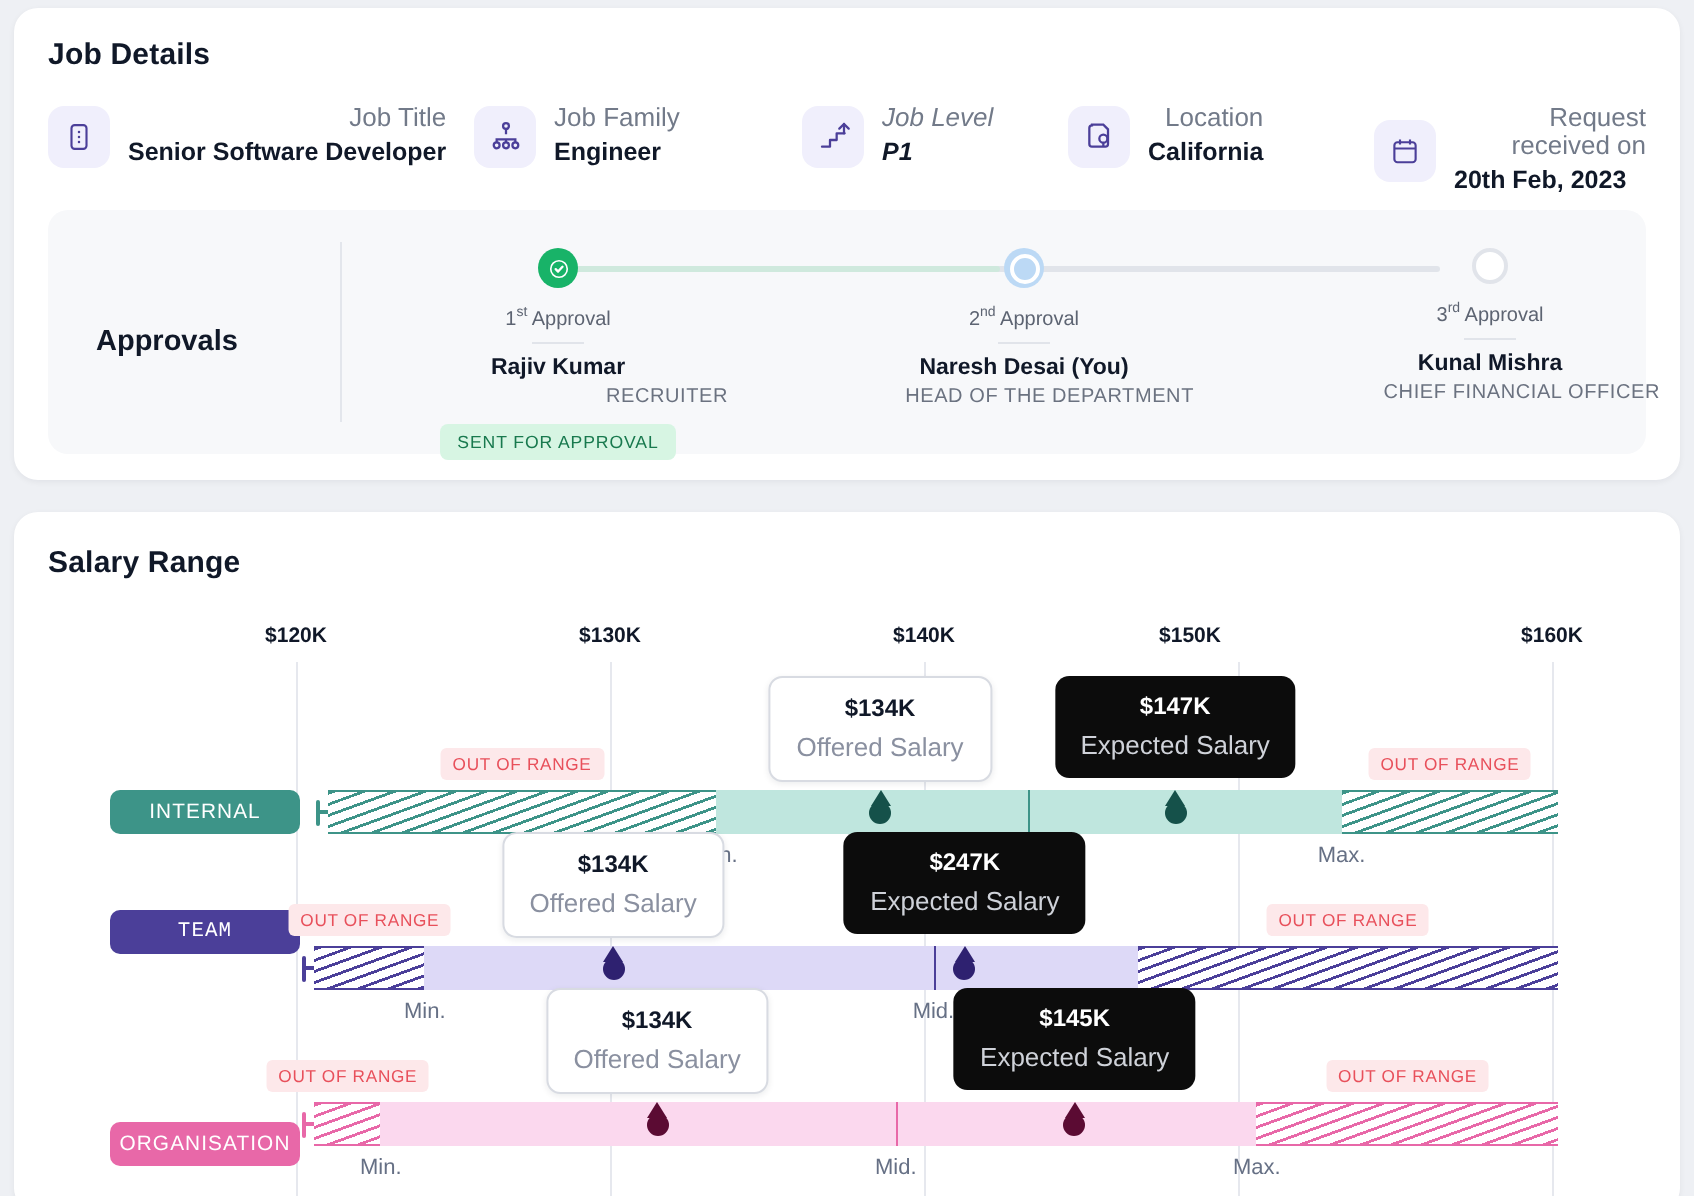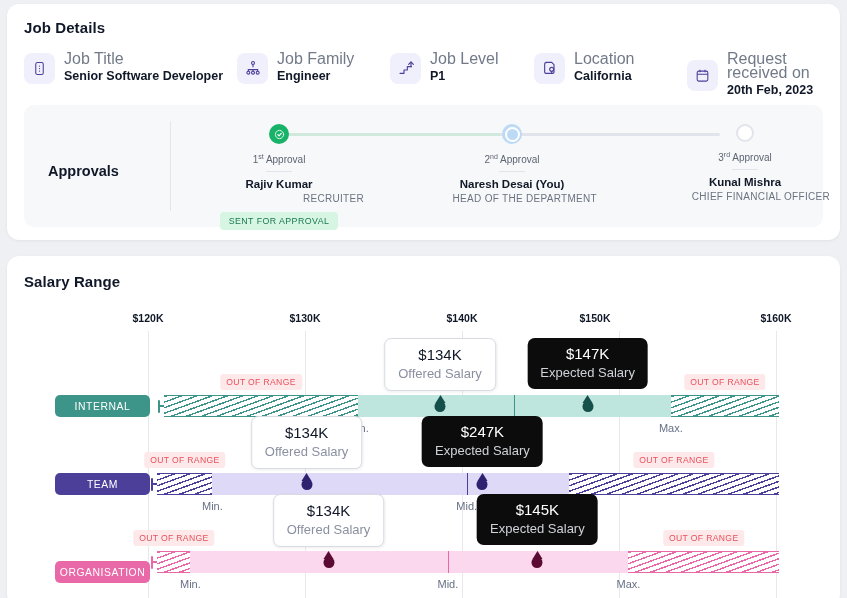--- a/index.html
+++ b/index.html
@@ -35,21 +35,21 @@
     display: flex; align-items: flex-start;
   }
   .meta-item { display: flex; align-items: center; gap: 9px; }
   .meta-ico {
     width: 31px; height: 31px; border-radius: 8px;
     background: #f0effc;
     display: flex; align-items: center; justify-content: center;
     flex: 0 0 auto;
   }
   .meta-ico svg { display: block; }
-  .meta-label { font-size: 16px; color: #727a89; line-height: 14px; }
+  .meta-label { font-size: 13px; color: #727a89; line-height: 14px; text-align: right; }
   .meta-value { font-size: 12.5px; color: #101828; font-weight: bold; line-height: 16px; margin-top: 2px; }
 
   
   .approvals {
     position: absolute; left: 17px; right: 17px; top: 101px; height: 122px;
     background: #f7f8fa; border-radius: 10px;
   }
   .approvals-title {
     position: absolute; left: 24px; top: 58px;
     font-size: 14.5px; font-weight: bold; color: #101828;
@@ -131,21 +131,21 @@
     padding: 3px 6px; border-radius: 3px;
     transform: translateX(-50%); white-space: nowrap;
   }
   .tip {
     position: absolute; transform: translateX(-50%);
     border-radius: 7px; padding: 9px 13px 10px;
     text-align: center; white-space: nowrap;
   }
   .tip-white { background: #ffffff; border: 1px solid #d8dbe2; box-shadow: 0 1px 3px rgba(16,24,40,.08); }
   .tip-dark  { background: #0c0c0c; }
-  .tip-amt { font-size: 15px; font-weight: normal; line-height: 13px; }
+  .tip-amt { font-size: 12px; font-weight: bold; line-height: 13px; }
   .tip-sub { font-size: 13px; line-height: 13px; margin-top: 6px; }
   .tip-white .tip-amt { color: #101828; }
   .tip-white .tip-sub { color: #8a90a0; }
   .tip-dark .tip-amt { color: #ffffff; }
   .tip-dark .tip-sub { color: #cfd2d9; }
   .pin {
     position: absolute; width: 11px; height: 11px; border-radius: 50%;
     transform: translateX(-50%);
   }
   .pin::before {
@@ -187,21 +187,21 @@
               <circle cx="12" cy="19" r="2.2"></circle>
               <circle cx="19" cy="19" r="2.2"></circle>
               <path d="M12 6.7v4M5 16.8v-2.3h14v2.3M12 14.5v2.3"></path>
             </svg>
           </div>
           <div>
             <div class="meta-label">Job Family</div>
             <div class="meta-value">Engineer</div>
           </div>
         </div>
-        <div class="meta-item" style="position: absolute; left: 366px; top: 0px;">
+        <div class="meta-item" style="position: absolute; left: 377px; top: 0px; font-style: italic;">
           <div class="meta-ico">
             <svg width="16" height="16" viewBox="0 0 24 24" fill="none" stroke="#4b3f99" stroke-width="1.7" stroke-linecap="round" stroke-linejoin="round">
               <path d="M3 20h6v-5h5v-5h6"></path>
               <path d="M16 6.5l3.5-3.5L23 6.5"></path>
               <path d="M19.5 3v7"></path>
             </svg>
           </div>
           <div>
             <div class="meta-label">Job Level</div>
             <div class="meta-value">P1</div>
@@ -300,21 +300,21 @@
         <div class="tip tip-white" style="left: 433.02px; top: 82px;">
           <div class="tip-amt">$134K</div>
           <div class="tip-sub">Offered Salary</div>
         </div>
         <div class="pin" style="left: 433.02px; top: 145px; background: rgb(21, 81, 74); color: rgb(21, 81, 74);"></div>
         <div class="tip tip-dark" style="left: 580.6px; top: 82px;">
           <div class="tip-amt">$147K</div>
           <div class="tip-sub">Expected Salary</div>
         </div>
         <div class="pin" style="left: 580.6px; top: 145px; background: rgb(21, 81, 74); color: rgb(21, 81, 74);"></div>
-        <div class="row-pill" style="top: 217px; background: rgb(75, 63, 153);">TEAM</div>
+        <div class="row-pill" style="top: 199px; background: rgb(75, 63, 153); font-family: Liberation Mono, monospace;">TEAM</div>
         <div class="cap" style="left: 144.42px; top: 221.5px; background: rgb(75, 63, 153);"></div>
         <div class="cap-line" style="left: 144.42px; top: 227px; width: 12px; background: rgb(75, 63, 153);"></div>
         <div class="bar-hatch-left" style="left: 150.42px; top: 217px; width: 54.95px; background: repeating-linear-gradient(160deg, rgb(75, 63, 153) 0px, rgb(75, 63, 153) 1.4px, rgb(255, 255, 255) 1.4px, rgb(255, 255, 255) 5.2px); border-top: 1.3px solid rgb(75, 63, 153); border-bottom: 1.3px solid rgb(75, 63, 153);"></div>
         <div class="bar-solid" style="left: 205.37px; top: 217px; width: 356.39px; background: rgb(221, 217, 247);"></div>
         <div class="divider-mark" style="left: 459.71px; top: 217px; background: rgb(75, 63, 153);"></div>
         <div class="bar-hatch-right" style="left: 561.76px; top: 217px; width: 210.38px; background: repeating-linear-gradient(160deg, rgb(75, 63, 153) 0px, rgb(75, 63, 153) 1.4px, rgb(255, 255, 255) 1.4px, rgb(255, 255, 255) 5.2px); border-top: 1.3px solid rgb(75, 63, 153); border-bottom: 1.3px solid rgb(75, 63, 153);"></div>
         <div class="oor" style="left: 177.895px; top: 196px;">OUT OF RANGE</div>
         <div class="oor" style="left: 666.95px; top: 196px;">OUT OF RANGE</div>
         <div class="scale-label" style="left: 205.37px; top: 244px;">Min.</div>
         <div class="scale-label" style="left: 459.71px; top: 244px;">Mid.</div>

